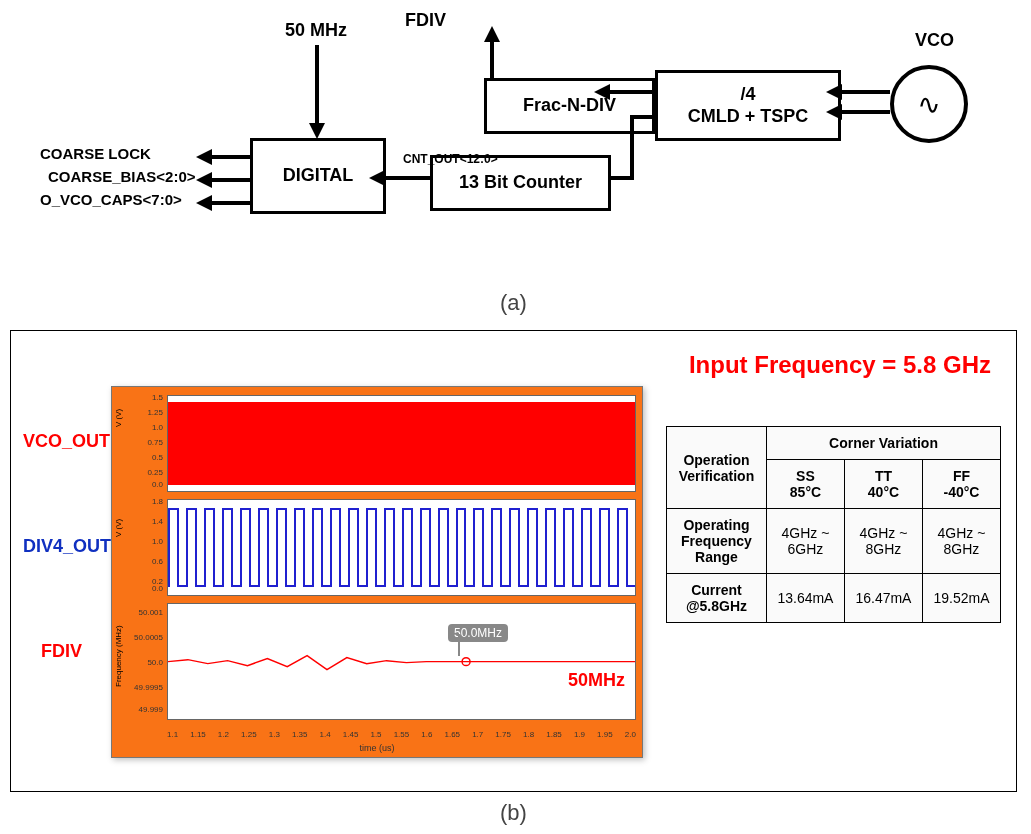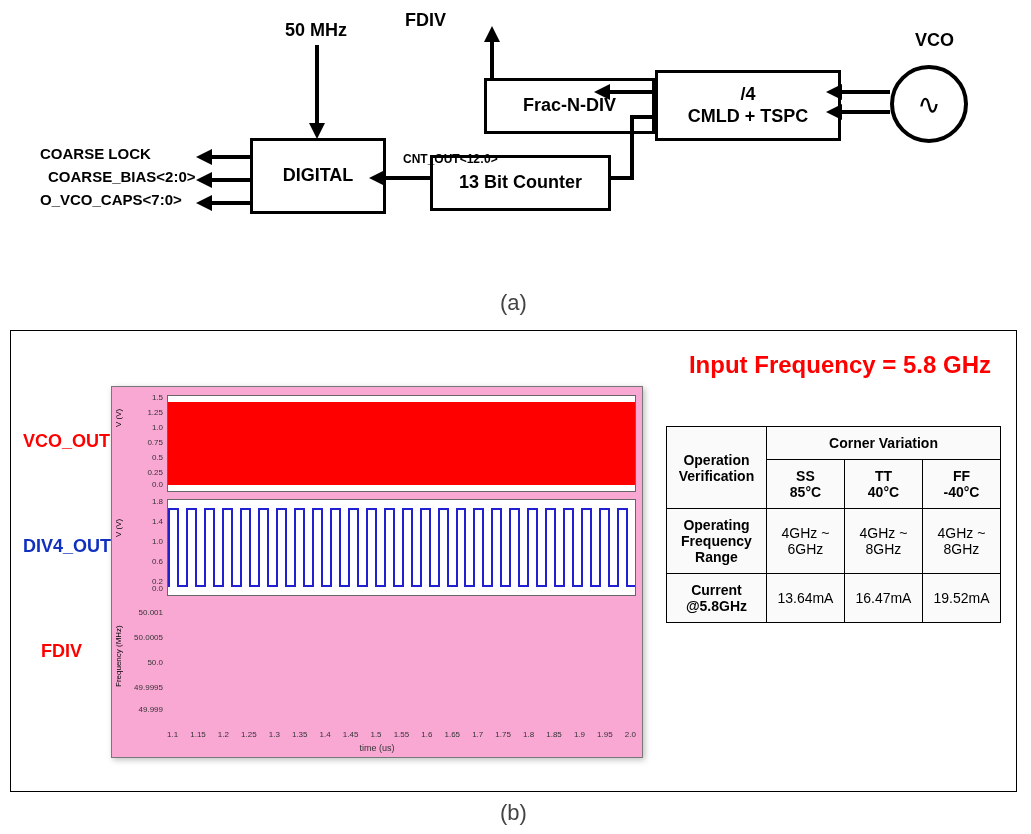--- a/index.html
+++ b/index.html
@@ -64,21 +64,21 @@
     left:10px; top:330px;
     width:1005px; height:460px;
     border:1px solid #000;
     background:#fff;
   }
   .wave-frame {
     position:absolute;
     left:100px; top:55px;
     width:530px; height:370px;
     border:1px solid #777;
-    background:#f9a8d4;
+    background:#f97316;
     box-shadow: 2px 2px 6px rgba(0,0,0,0.25);
   }
   .plot {
     position:absolute;
     left:55px; right:6px;
     border:1px solid #666;
     background:#fff;
     overflow:hidden;
   }
   .plot .fill {
@@ -293,20 +293,29 @@
       </div>
       <div class="yticks" style="top:112px; height:95px;">
         <span style="top:-2px">1.8</span>
         <span style="top:18px">1.4</span>
         <span style="top:38px">1.0</span>
         <span style="top:58px">0.6</span>
         <span style="top:78px">0.2</span>
         <span style="top:85px">0.0</span>
       </div>
 
+      <div id="p-fdiv" class="plot">
+        <svg viewBox="0 0 470 115" preserveAspectRatio="none">
+          <polyline fill="none" stroke="#ff0000" stroke-width="1.5" points="0,58 20,56 40,60 60,57 80,62 100,55 120,63 140,52 160,66 180,54 200,60 220,57 240,59 260,58 280,58 300,58 320,58 340,58 360,58 380,58 400,58 420,58 440,58 470,58"></polyline>
+          <circle cx="300" cy="58" r="4" fill="none" stroke="#ff0000" stroke-width="1.5"></circle>
+        </svg>
+        <div class="callout" style="left:280px; top:20px;">50.0MHz</div>
+        <div style="position:absolute; left:290px; top:30px; width:2px; height:22px; background:#888;"></div>
+        <div style="position:absolute; right:10px; bottom:28px; color:#ff0000; font-weight:bold; font-size:18px;">50MHz</div>
+      </div>
       <div class="yticks" style="top:216px; height:115px;">
         <span style="top:5px">50.001</span>
         <span style="top:30px">50.0005</span>
         <span style="top:55px">50.0</span>
         <span style="top:80px">49.9995</span>
         <span style="top:102px">49.999</span>
       </div>
 
       <div class="xticks" style="bottom:18px;" id="xticks">
           <span>1.1</span>

